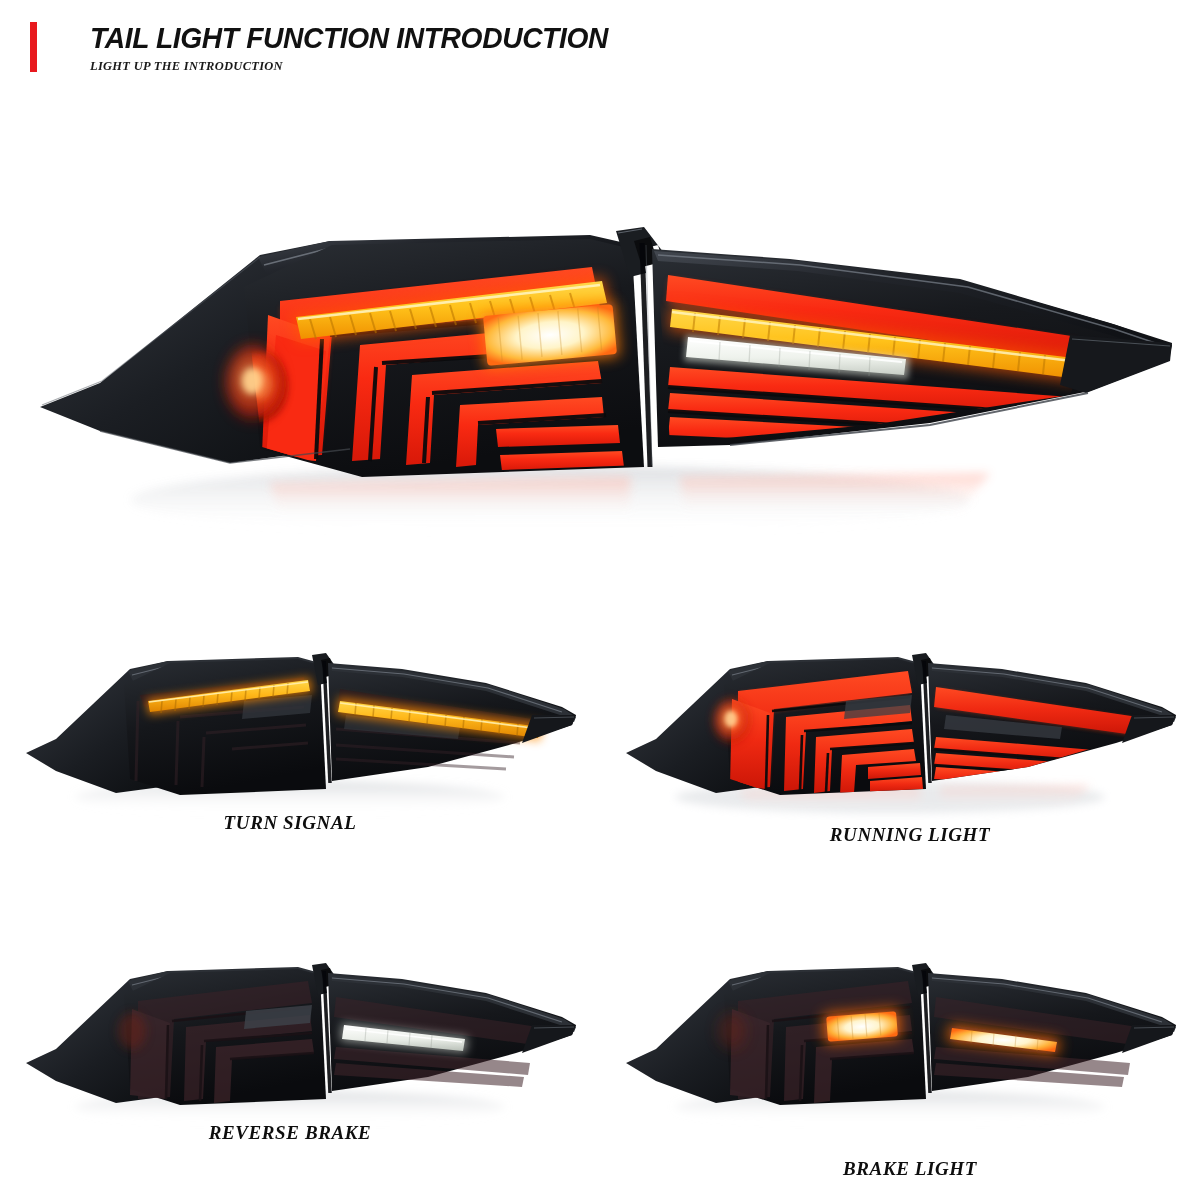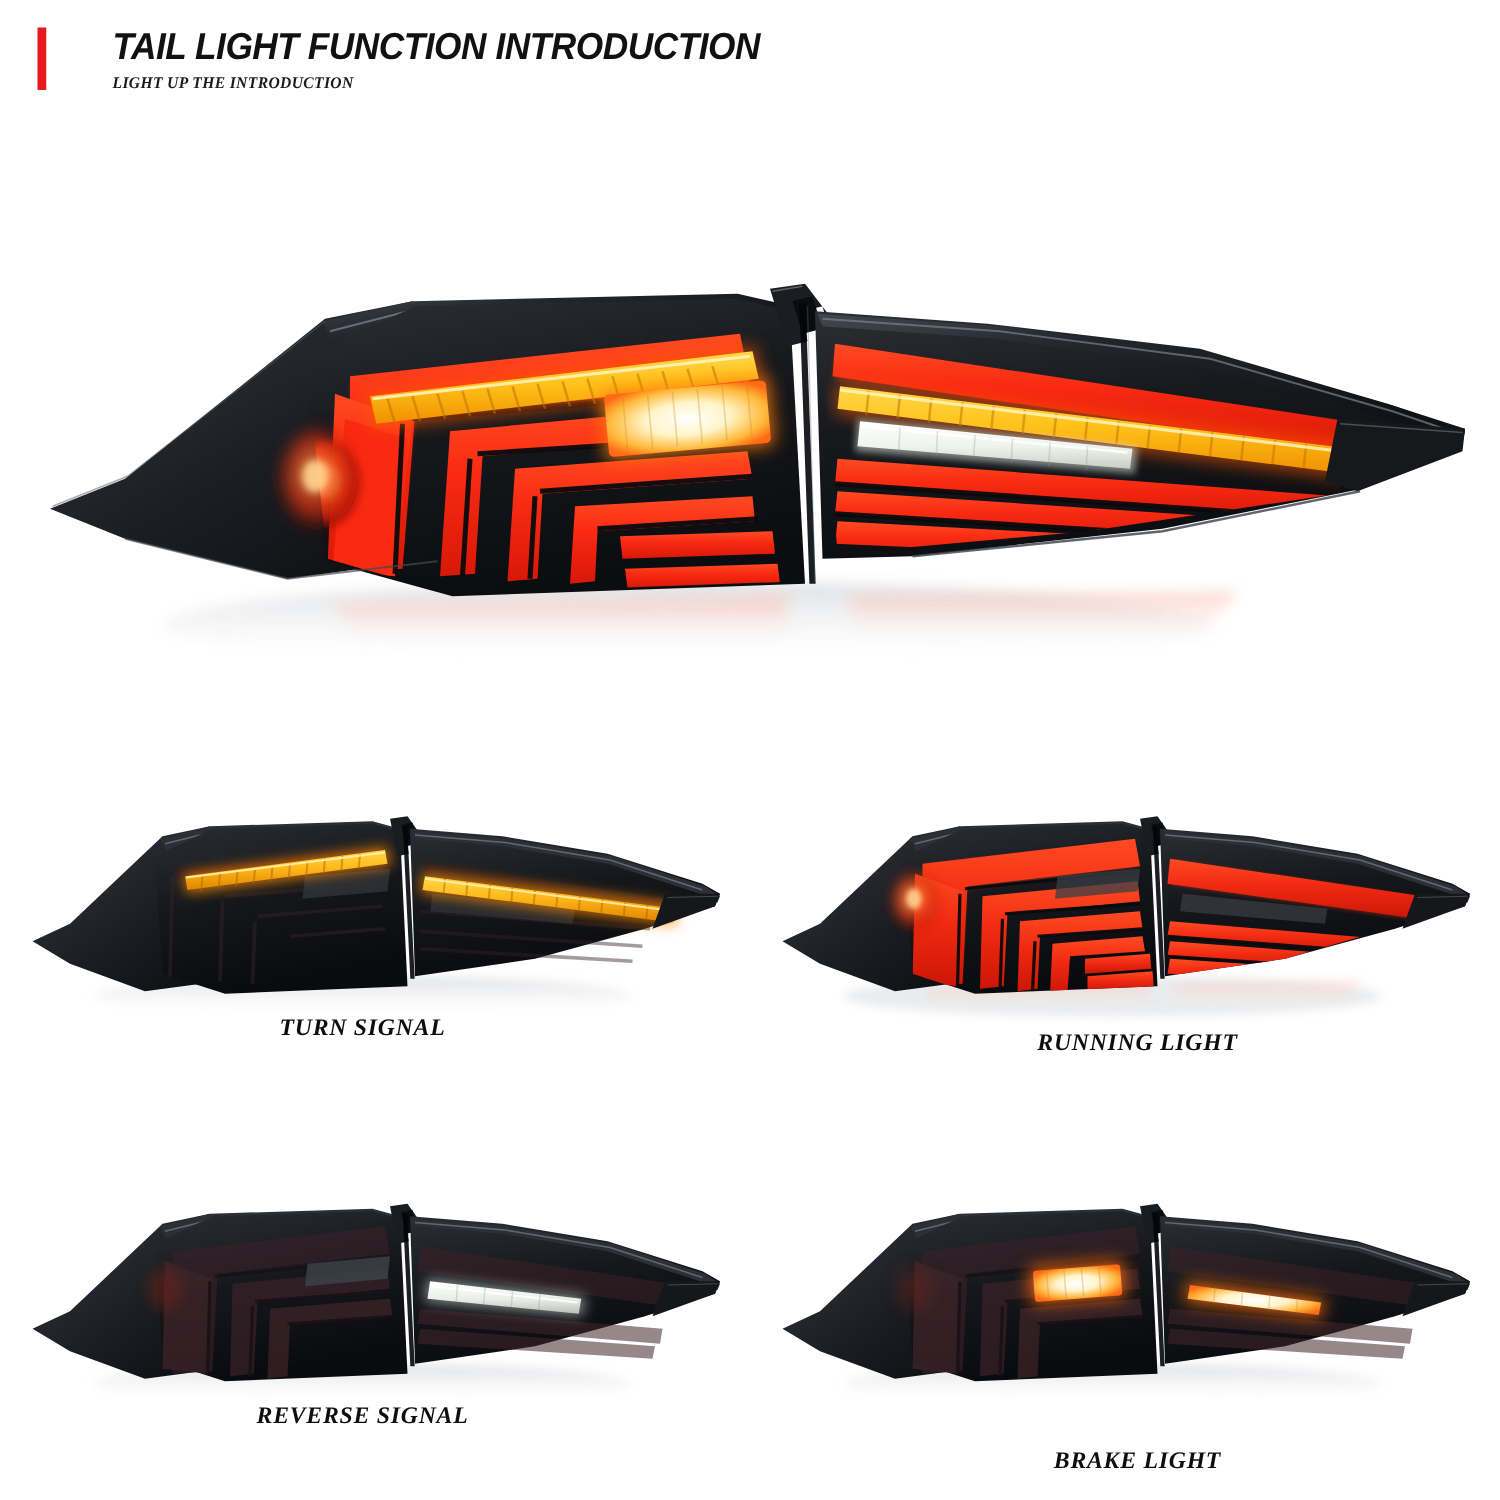--- a/index.html
+++ b/index.html
@@ -576,21 +576,21 @@
           <path d="M346,73 L345,86 M368,75 L367,88 M390,78 L389,91 M412,80 L411,93" stroke="#8d948c" stroke-width="1.2"></path>
         </g>
       </g>
       <path d="M512,70 L556,70 L552,80 L502,98 Z" fill="#15171b"></path>
       <path d="M514,73 L554,72" stroke="#6b727b" stroke-width="1" fill="none" opacity="0.55"></path>
     </g>
 
     <path d="M304,16 L310,138" stroke="#05060a" stroke-width="3.5" opacity="0.9"></path>
   </svg>
 </div>
-<div class="caption" id="cap-rev">REVERSE SIGNAL</div>
+<div class="caption" id="cap-rev">REVERSE BRAKE</div>
 
 <div class="panel" id="panel-brake">
   <svg class="lamp-svg" viewBox="0 0 560 175" preserveAspectRatio="none">
     <defs>
       <linearGradient id="bBody" x1="0" y1="0" x2="0.3" y2="1">
         <stop offset="0%" stop-color="#2a2e34"></stop>
           <stop offset="50%" stop-color="#15171b"></stop>
           <stop offset="100%" stop-color="#0a0b0e"></stop>
       </linearGradient>
       <linearGradient id="bWing" x1="0.1" y1="0" x2="0.9" y2="1">

